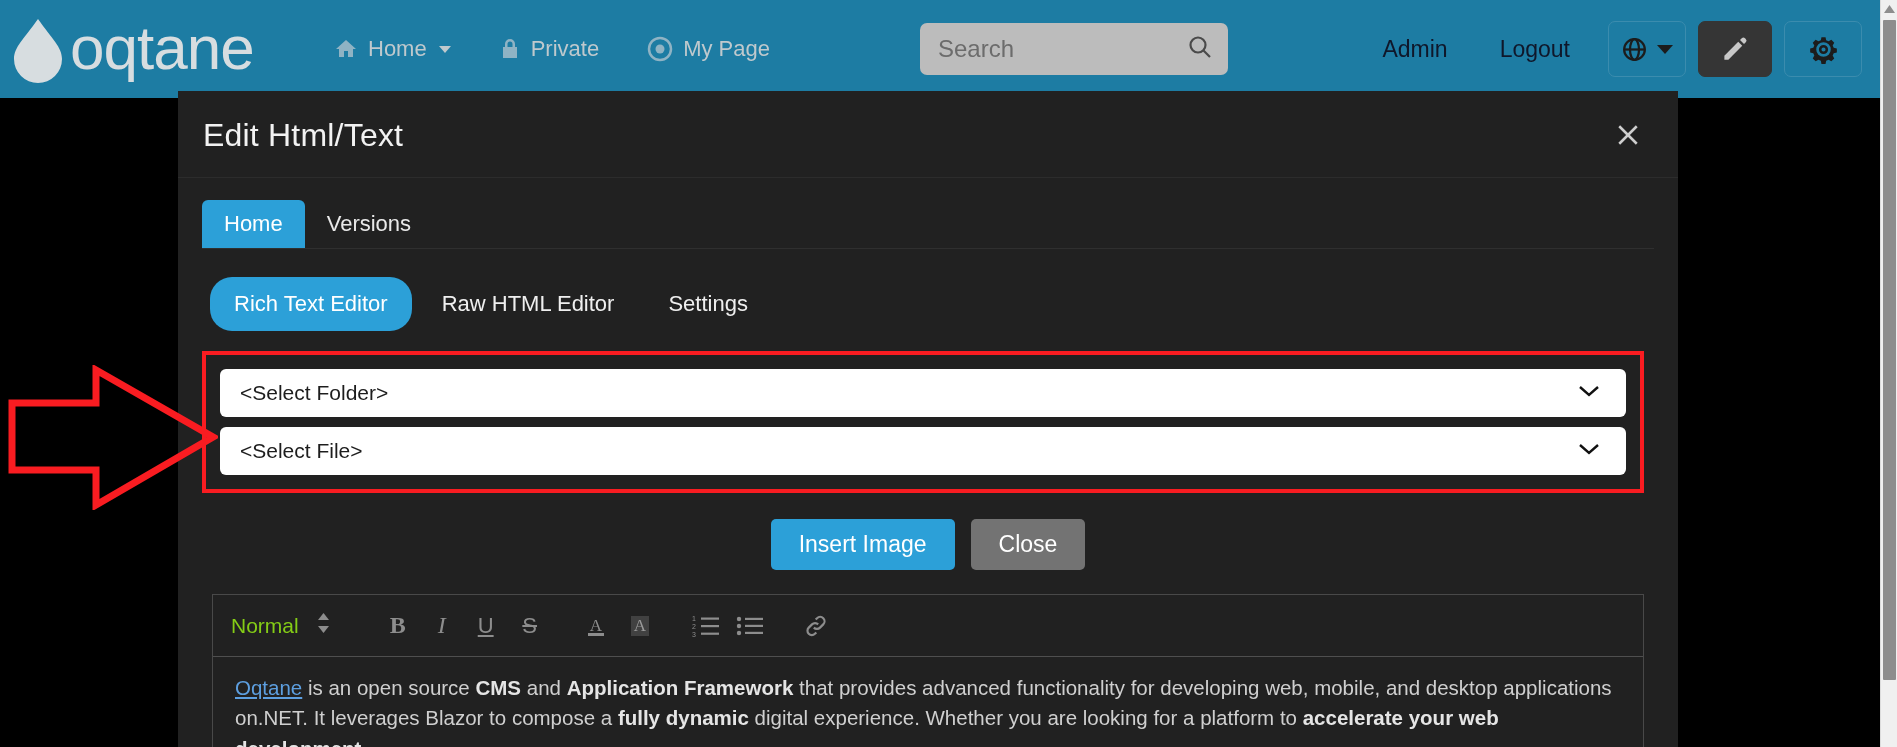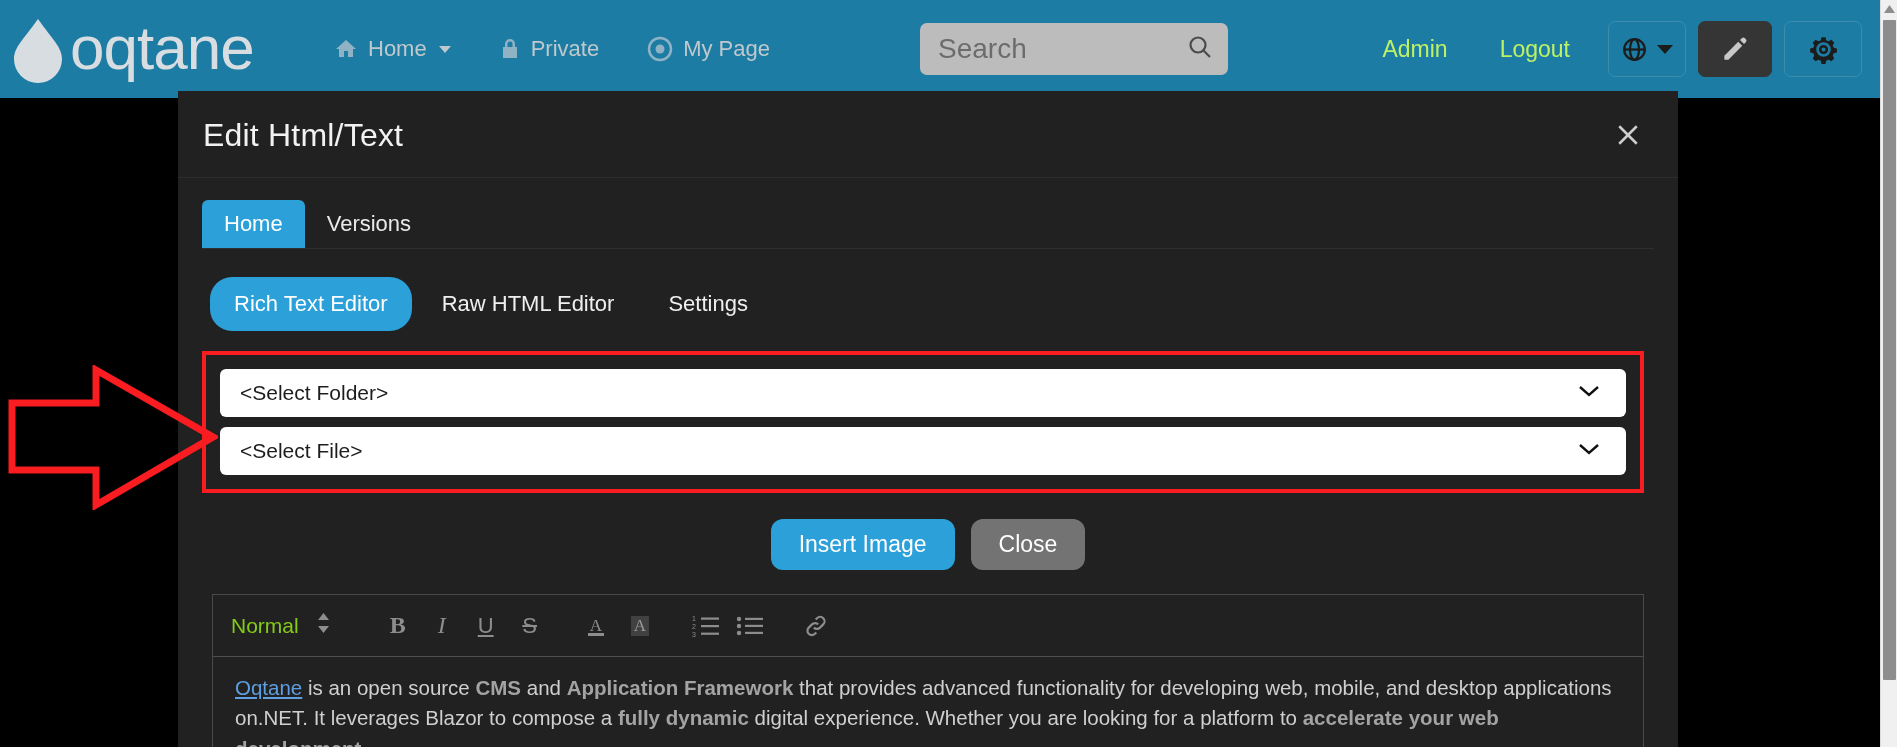--- a/index.html
+++ b/index.html
@@ -40,29 +40,29 @@
 
   .search-wrap {
     margin-left: 150px;
     position: relative;
     width: 308px; height: 52px;
     background: #bcbcbc; border-radius: 7px;
     display: flex; align-items: center;
   }
   .search-wrap input {
     border: none; outline: none; background: transparent;
-    font-size: 28px; color: #4a4a4a;
+    font-size: 24px; color: #4a4a4a;
     padding: 0 44px 0 18px; width: 100%; height: 100%;
     font-family: "Liberation Sans", sans-serif;
   }
   .search-wrap input::placeholder { color: #6c6c6c; }
   .search-ico { position: absolute; right: 15px; top: 50%; transform: translateY(-50%); color: #4a4a4a; }
 
   .nav-right { display: flex; align-items: center; gap: 0; margin-left: auto; }
-  .nav-right .txtlink { color: #bef264; font-size: 23px; padding: 0 26px; cursor: pointer; }
+  .nav-right .txtlink { color: #0f172a; font-size: 23px; padding: 0 26px; cursor: pointer; }
 
   .iconbtn {
     display: flex; align-items: center; justify-content: center;
     height: 56px; min-width: 78px;
     border: 1px solid #3b8cae; border-radius: 7px;
     color: #1c1c1c; cursor: pointer; margin-left: 12px;
     background: transparent;
   }
   .iconbtn.dark { background: #353535; border-color: #353535; color: #c8c8c8; min-width: 74px; }
 
@@ -133,21 +133,21 @@
     cursor: pointer;
   }
   .chev {
     position: absolute; right: 26px; top: 50%; transform: translateY(-50%);
     pointer-events: none; color: #111;
   }
 
   
   .btn-row { display: flex; justify-content: center; gap: 16px; margin: 26px 0 24px 0; }
   .btn {
-    font-size: 23px; padding: 14px 28px; border-radius: 12px;
+    font-size: 23px; padding: 14px 28px; border-radius: 5px;
     border: none; cursor: pointer; color: #fff; line-height: 1;
     font-family: "Liberation Sans", sans-serif;
   }
   .btn.primary { background: #2ca0d8; }
   .btn.secondary { background: #737373; }
 
   
   .editor {
     margin: 0 10px 0 10px;
     border: 1px solid #494949;
@@ -171,21 +171,21 @@
   .tb-btn.bold { font-weight: bold; font-family: "Liberation Serif", serif; font-size: 24px; }
   .tb-btn.ital { font-style: italic; font-family: "Liberation Serif", serif; font-size: 24px; }
   .tb-btn.under { text-decoration: underline; font-size: 22px; }
   .tb-btn.strike { text-decoration: line-through; font-size: 22px; }
 
   .editor-content {
     padding: 16px 22px 0 22px;
     color: #cfcfcf; font-size: 20.5px; line-height: 1.48;
   }
   .editor-content a { color: #5d9fe0; text-decoration: underline; }
-  .editor-content b { color: #a3a3a3; }
+  .editor-content b { color: #e5e5e5; }
 
   
   .arrow-svg { position: absolute; left: 8px; top: 365px; z-index: 20; }
 </style>
 </head>
 <body>
 
 <div class="page">
 
   <div class="navbar">

